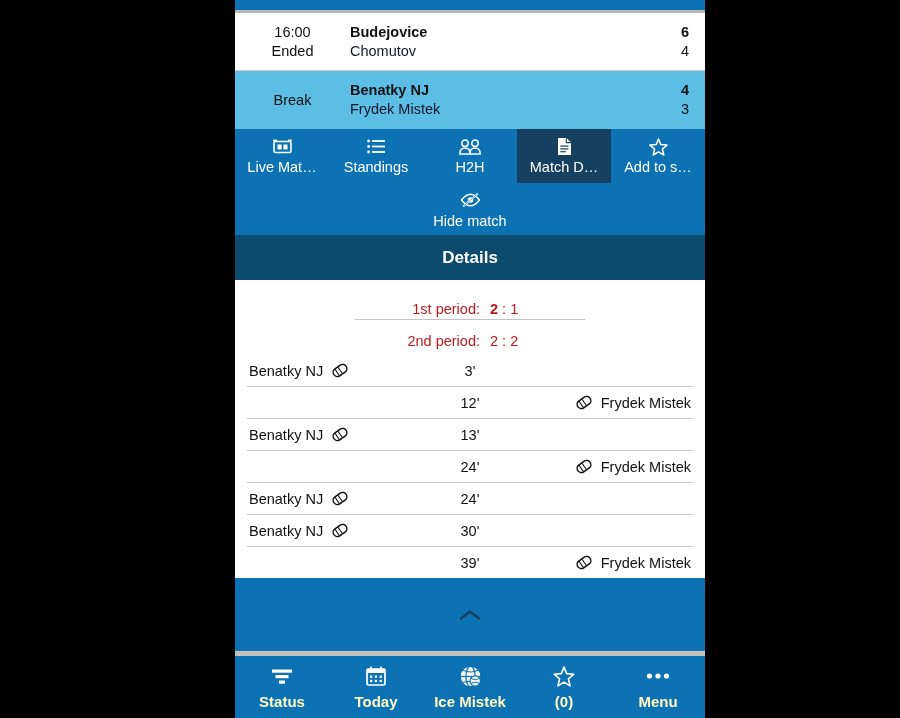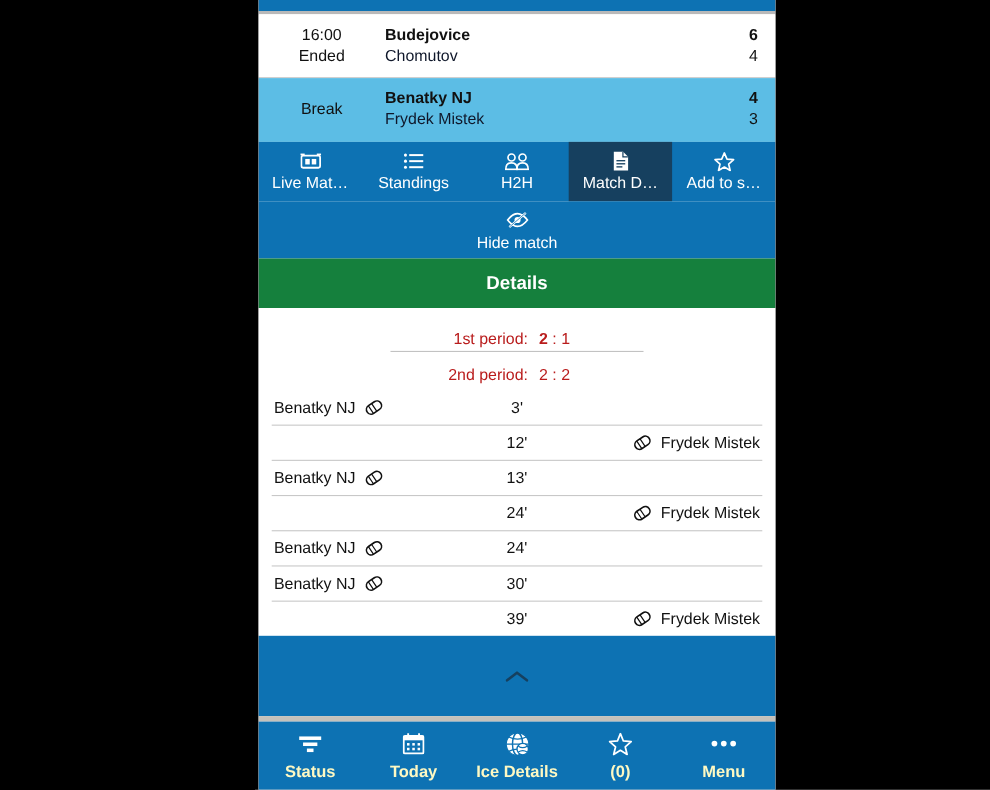--- a/index.html
+++ b/index.html
@@ -56,21 +56,21 @@
   }
   .hiderow{
     background:#0d72b3;flex:0 0 auto;height:52px;
     display:flex;flex-direction:column;align-items:center;justify-content:center;color:#fff;
   }
   .hiderow .ticon{height:20px;display:flex;align-items:center;justify-content:center;margin-bottom:3px;}
   .hiderow .tlabel{font-size:14.5px;}
 
   
   .sec-head{
-    background:#15803d;color:#fff;text-align:center;font-weight:bold;
+    background:#0c4a6e;color:#fff;text-align:center;font-weight:bold;
     font-size:17px;flex:0 0 auto;display:flex;align-items:center;justify-content:center;
   }
   .sec-head.details{height:45px;}
   .sec-head.events{height:50px;}
 
   
   .details-body{background:#fff;flex:0 0 auto;padding:10px 0 6px;}
   .period-row{
     display:flex;align-items:flex-end;justify-content:center;height:27px;
     font-size:14.5px;color:#b91c1c;
@@ -398,21 +398,21 @@
           <circle cx="11.5" cy="11.5" r="10.3" fill="#fff"></circle>
           <circle cx="11.5" cy="11.5" r="10.3" fill="none" stroke="#0d72b3" stroke-width="1.1"></circle>
           <ellipse cx="11.5" cy="11.5" rx="4.6" ry="10.3" fill="none" stroke="#0d72b3" stroke-width="1.3"></ellipse>
           <line x1="1.2" y1="11.5" x2="21.8" y2="11.5" stroke="#0d72b3" stroke-width="1.3"></line>
           <path d="M3.5 5 Q11.5 9 19.5 5" fill="none" stroke="#0d72b3" stroke-width="1.2"></path>
           <path d="M3.5 18 Q11.5 14 19.5 18" fill="none" stroke="#0d72b3" stroke-width="1.2"></path>
           <circle cx="16.2" cy="16" r="5.2" fill="#fff" stroke="#0d72b3" stroke-width="1.2"></circle>
           <path d="M12.2 13.4 Q16.2 16 20.2 13.4 M12.2 18.6 Q16.2 16 20.2 18.6" fill="none" stroke="#0d72b3" stroke-width="1.1"></path>
         </svg>
       </span>
-      <span class="blabel">Ice Details</span>
+      <span class="blabel">Ice Mistek</span>
     </div>
 
     <div class="bnav">
       <span class="bicon">
         <svg width="22" height="21" viewBox="0 0 22 21">
           <path d="M11 1 L13.7 7.6 L20.8 8.2 L15.4 12.9 L17.1 19.9 L11 16.1 L4.9 19.9 L6.6 12.9 L1.2 8.2 L8.3 7.6 Z" fill="none" stroke="#fff" stroke-width="1.6" stroke-linejoin="round"></path>
         </svg>
       </span>
       <span class="blabel">(0)</span>
     </div>

